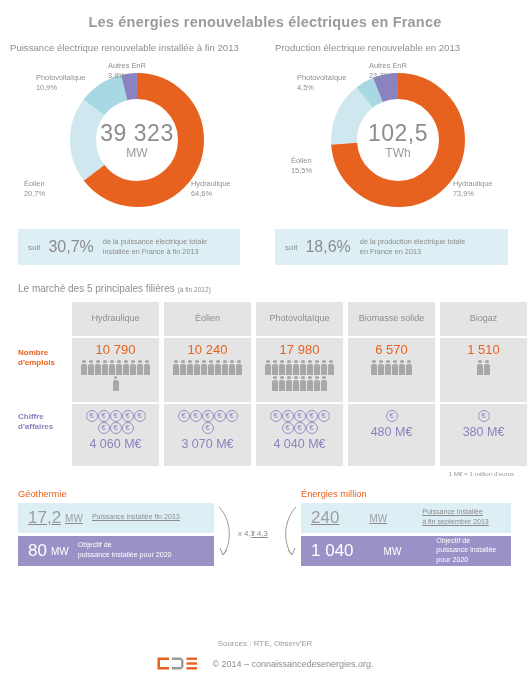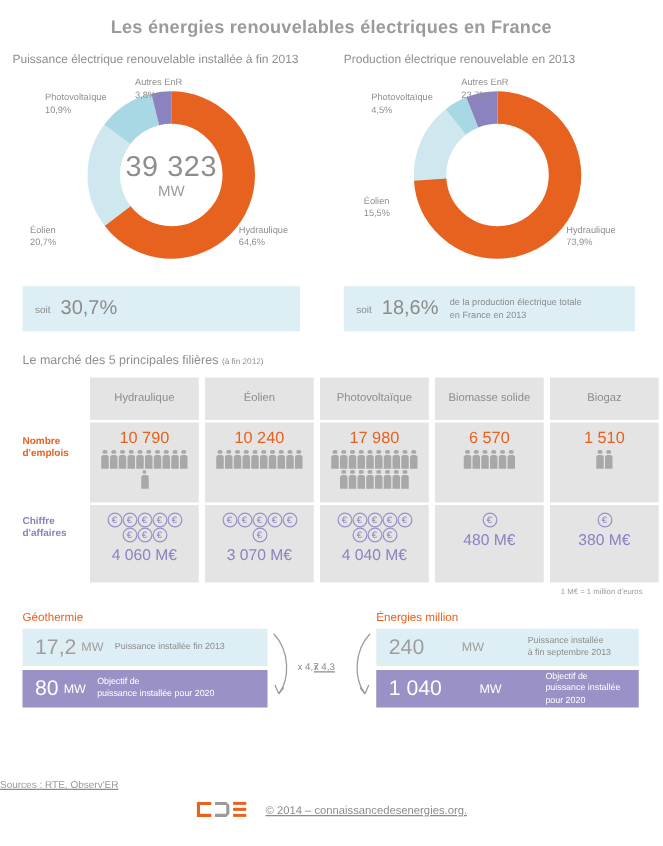--- a/index.html
+++ b/index.html
@@ -217,21 +217,21 @@
     margin-bottom: 4px;
   }
   .fcol.left .fcol-head { padding-left: 18px; }
   .fcol.right .fcol-head { padding-left: 36px; }
   .bar {
     display: flex;
     align-items: center;
     height: 30px;
     padding-left: 10px;
   }
-  .bar-now  { background: #ddeff4; }
+  .bar-now  { background: #ddeff4; text-decoration: underline; }
   .bar-goal { background: #9a92c6; margin-top: 3px; }
   .fcol.left .bar  { margin-left: 18px; width: 196px; }
   .fcol.right .bar { margin-left: 36px; width: 210px; gap: 26px; }
   .bar-val {
     font-size: 17px;
     color: #9e9e9e;
     margin-right: 4px;
     white-space: nowrap;
   }
   .bar-goal .bar-val { color: #ffffff; }
@@ -253,23 +253,22 @@
     font-size: 7.8px;
     color: #8c8c8c;
     white-space: nowrap;
   }
   .arrow-svg { position: absolute; }
 
   
   .footer {
     position: absolute;
     left: 0; right: 0;
-    bottom: 22px;
-    text-align: left;
-    text-decoration: underline;
+    bottom: 6px;
+    text-align: center;
   }
   .sources {
     font-size: 8px;
     color: #9a9a9a;
     margin-bottom: 8px;
   }
   .foot-line {
     display: flex;
     align-items: center;
     justify-content: center;
@@ -334,20 +333,24 @@
 
           <circle r="54" fill="none" stroke="#e8621f" stroke-width="26" stroke-dasharray="250.8 88.4" transform="rotate(-90)"></circle>
 
           <circle r="54" fill="none" stroke="#cfe8ef" stroke-width="26" stroke-dasharray="52.6 286.6" transform="rotate(176.04)"></circle>
 
           <circle r="54" fill="none" stroke="#a8d8e3" stroke-width="26" stroke-dasharray="15.3 323.9" transform="rotate(231.84)"></circle>
 
           <circle r="54" fill="none" stroke="#8b82c0" stroke-width="26" stroke-dasharray="20.7 318.5" transform="rotate(248.04)"></circle>
         </g>
       </svg>
+      <div class="donut-center">
+        <div class="donut-value">102,5</div>
+        <div class="donut-unit">TWh</div>
+      </div>
     </div>
 
     <div class="clabel" style="left:188px; top:137px;">
       <span>Hydraulique</span>
       <span class="pct">73,9%</span>
     </div>
     <div class="clabel" style="left:26px; top:114px;">
       <span>Éolien</span>
       <span class="pct">15,5%</span>
     </div>
@@ -360,20 +363,24 @@
       <span class="pct">23,7%</span>
     </div>
   </div>
 </div>
 
 <div class="soit-row">
   <div class="soit-cell soit-left">
     <div class="soit-box">
       <span class="soit-word">soit</span>
       <span class="soit-pct">30,7%</span>
+      <span class="soit-desc">
+        <span>de la puissance électrique totale</span><br>
+        <span>installée en France à fin 2013</span>
+      </span>
     </div>
   </div>
   <div class="soit-cell soit-right">
     <div class="soit-box">
       <span class="soit-word">soit</span>
       <span class="soit-pct">18,6%</span>
       <span class="soit-desc">
         <span>de la production électrique totale</span><br>
         <span>en France en 2013</span>
       </span>

